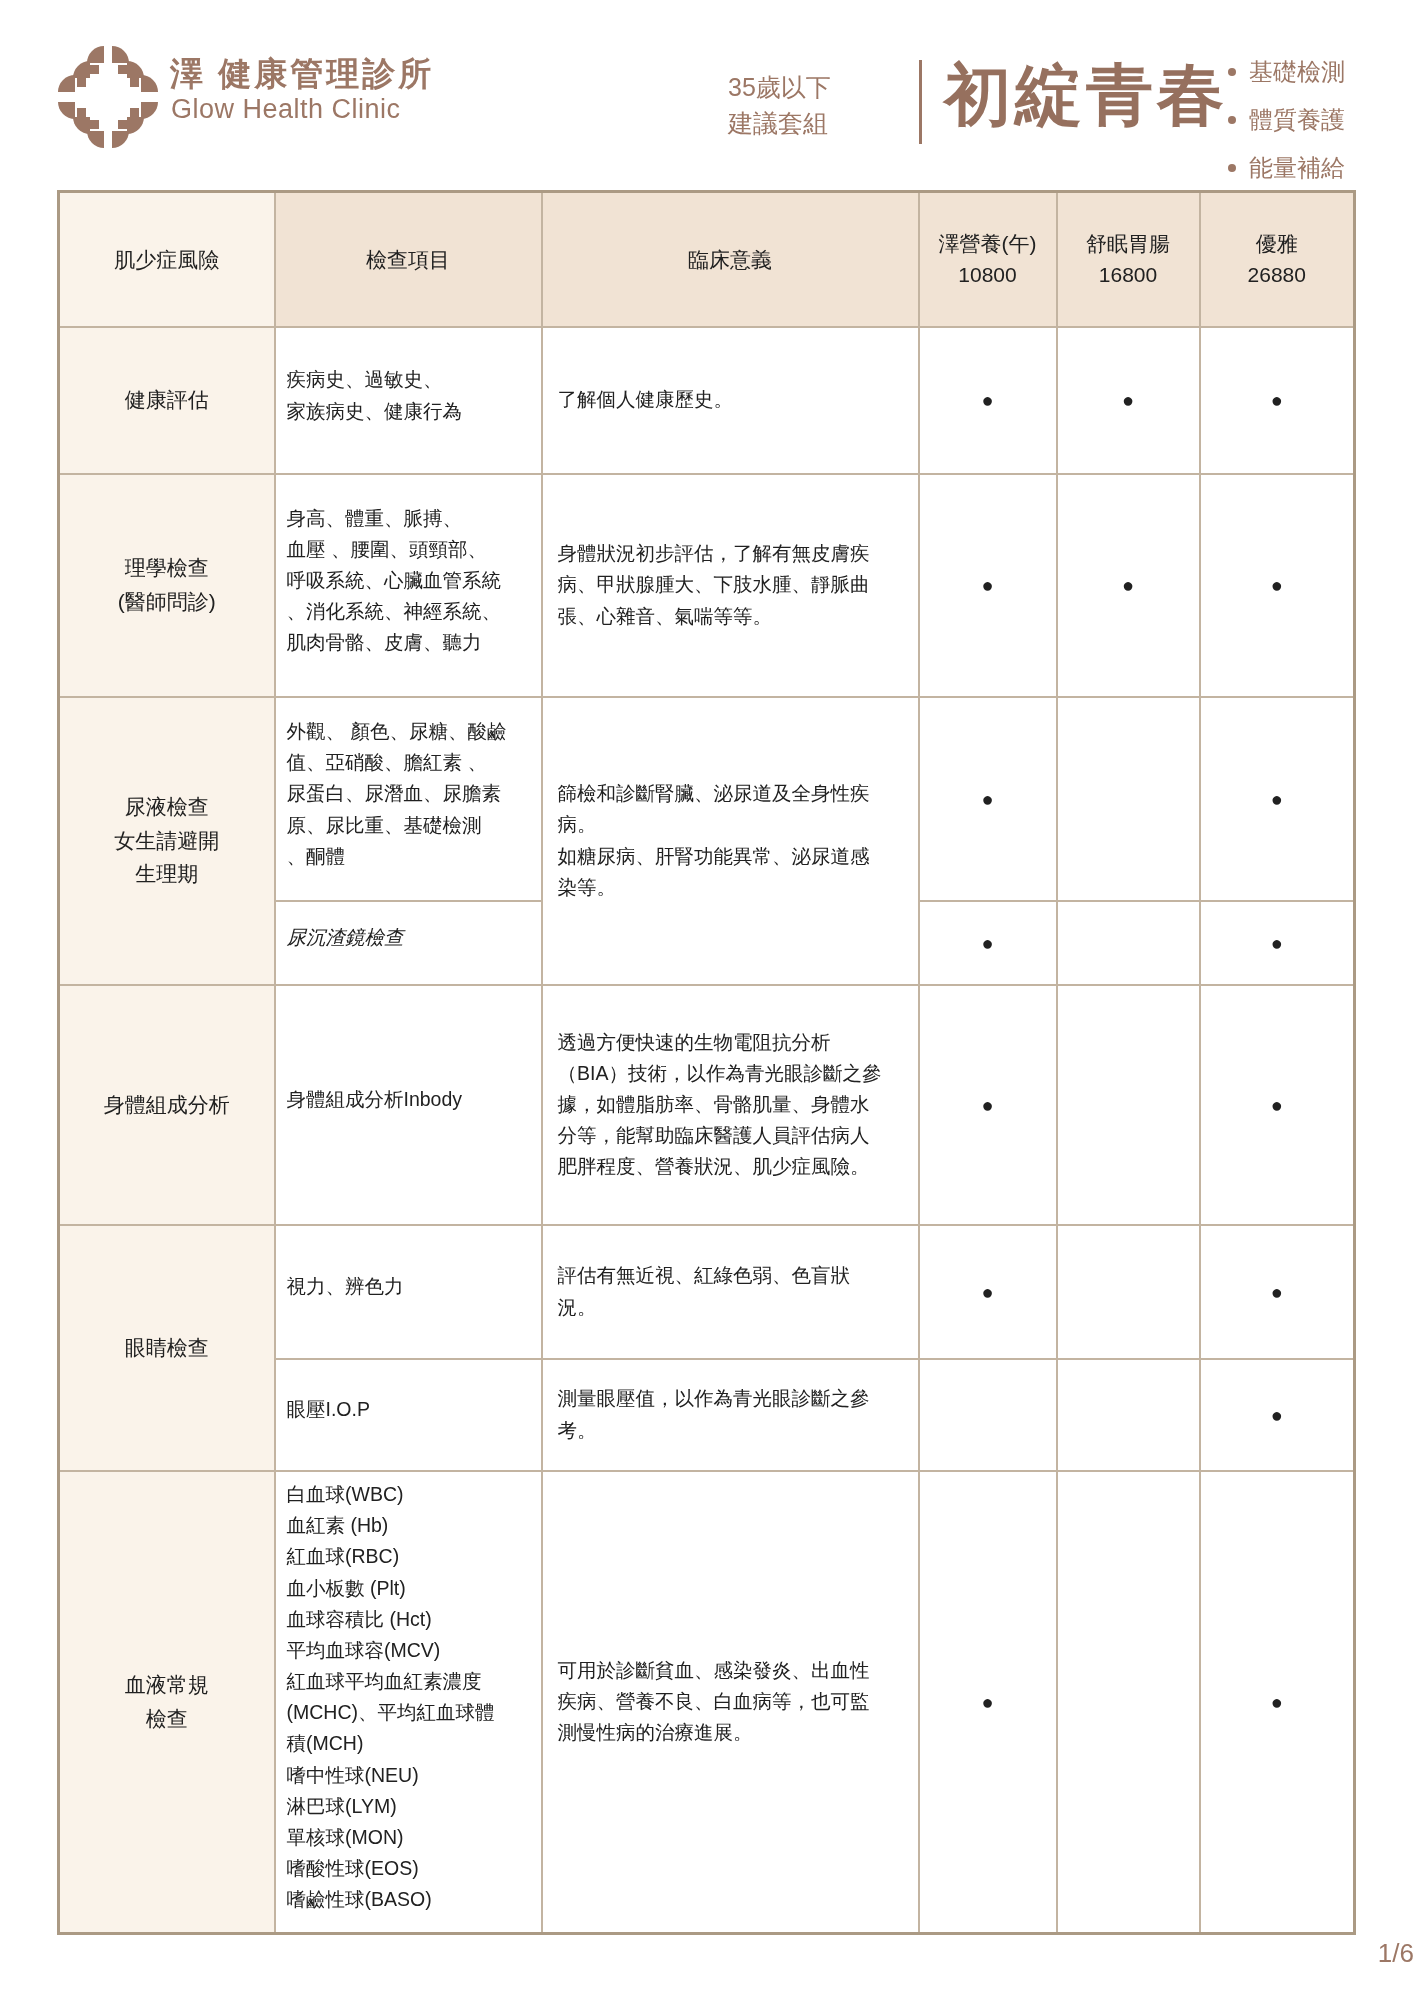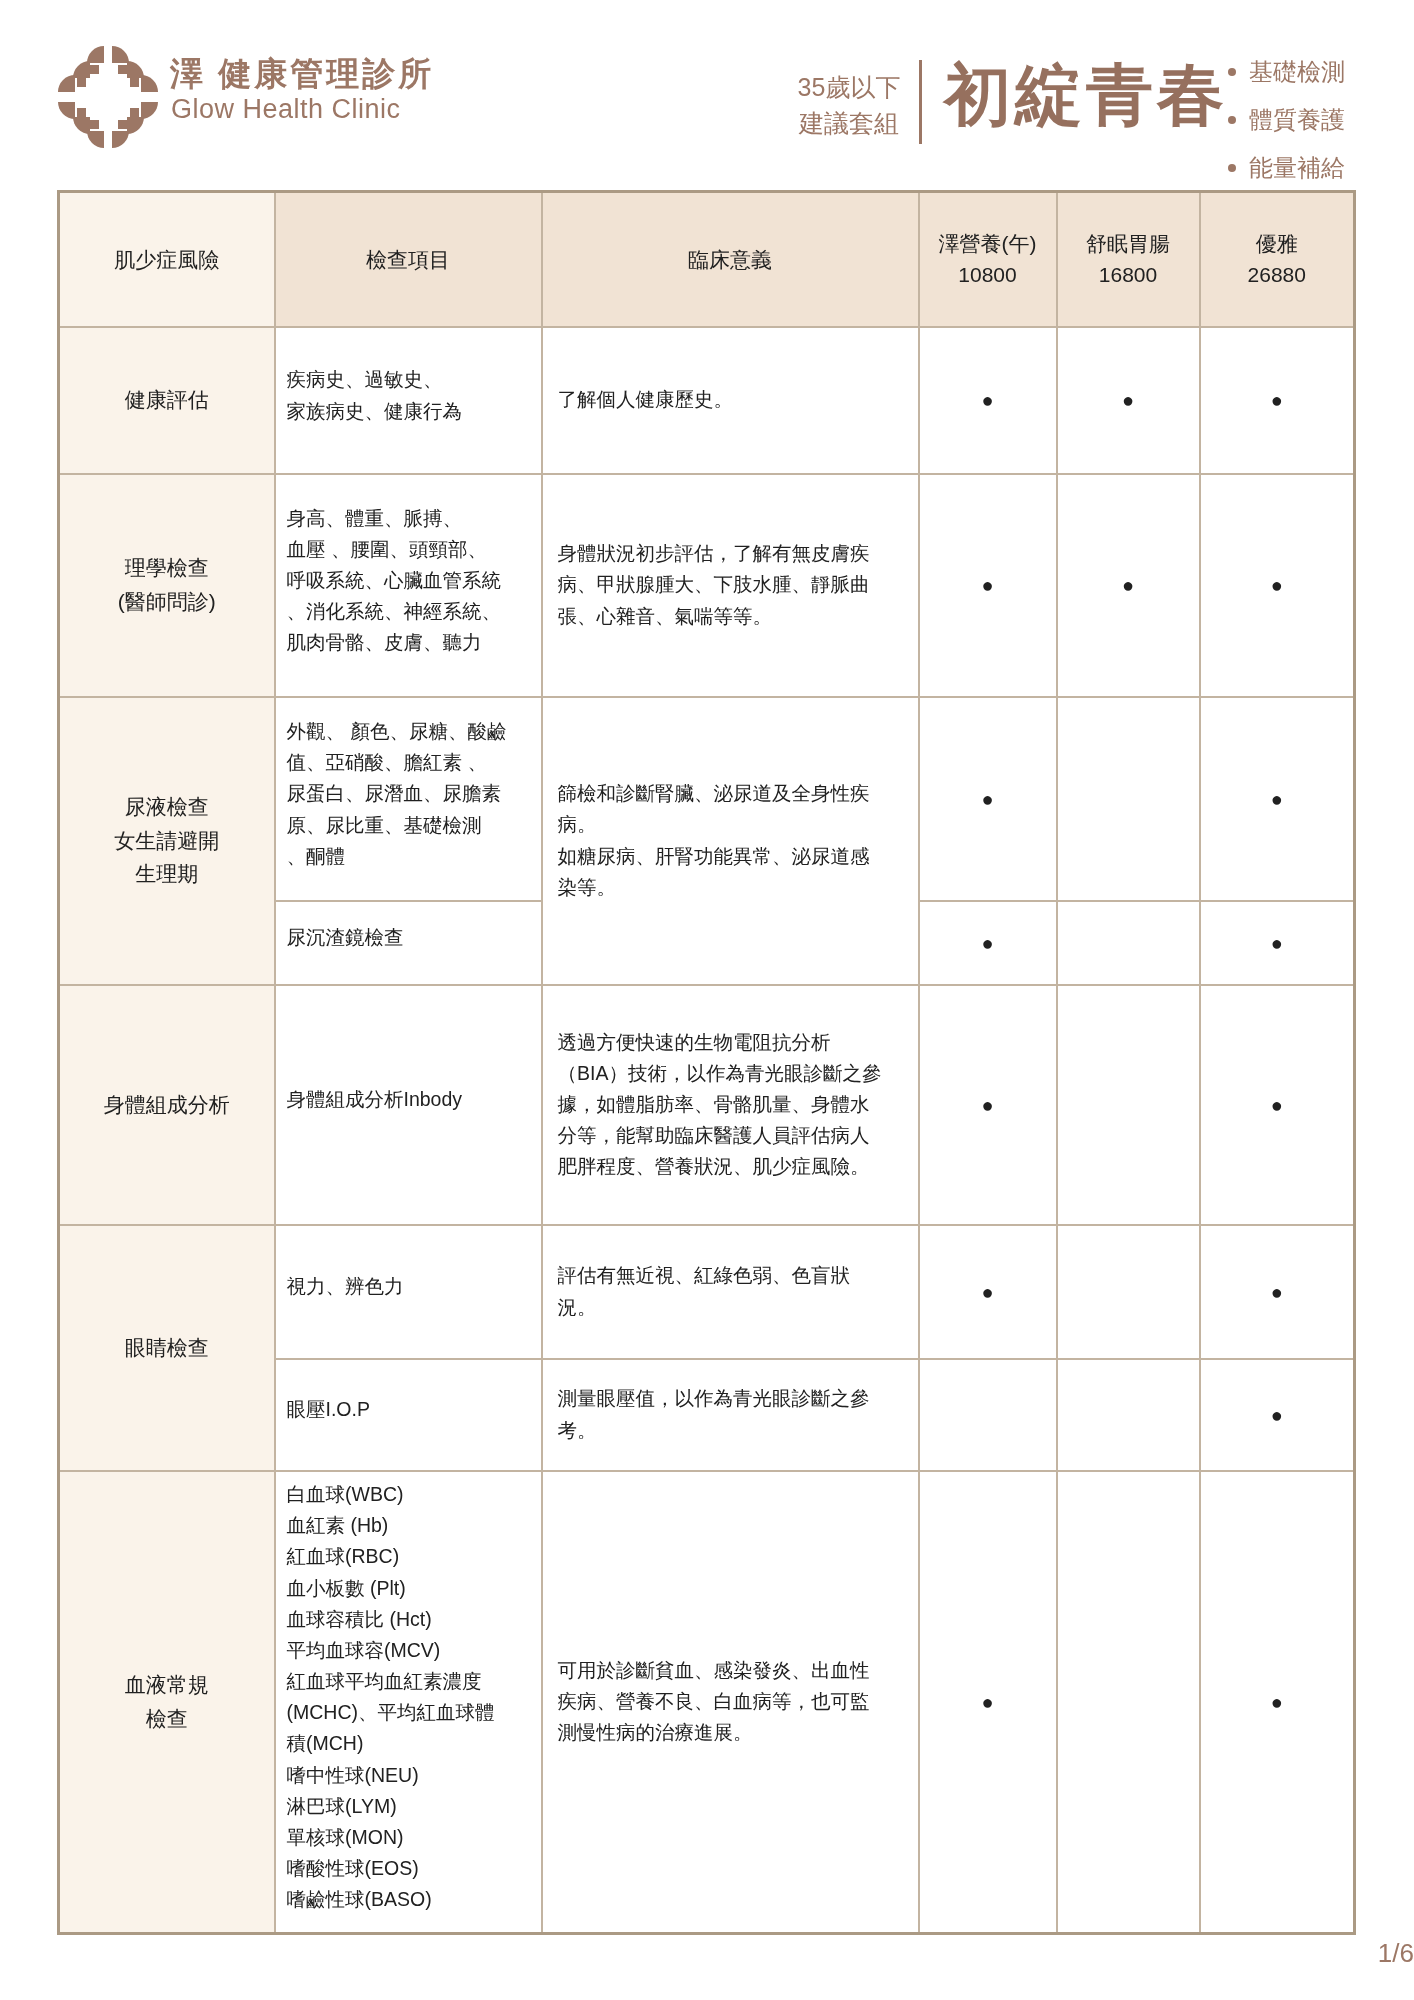--- a/index.html
+++ b/index.html
@@ -35,22 +35,22 @@
   .brand-zh{
     position:absolute;left:170px;top:52px;
     font-size:33px;font-weight:600;letter-spacing:3px;color:var(--brown);
   }
   .brand-en{
     position:absolute;left:171px;top:94px;
     font-size:27px;font-weight:400;letter-spacing:0.5px;color:var(--brown);
   }
 
   .audience{
-    position:absolute;left:784px;top:69px;width:130px;
-    text-align:center;font-size:25px;line-height:36px;color:var(--brown);
+    position:absolute;left:728px;top:69px;width:130px;
+    text-align:left;font-size:25px;line-height:36px;color:var(--brown);
     white-space:pre-line;
   }
   .hdr-divider{
     position:absolute;left:919px;top:60px;width:3px;height:84px;
     background:var(--brown);
   }
   .pkg-title{
     position:absolute;left:944px;top:44px;width:290px;height:102px;
     display:flex;align-items:center;
     font-size:67px;font-weight:bold;letter-spacing:4px;color:var(--brown-dark);
@@ -98,21 +98,21 @@
     padding:10px 10px 10px 15px;
     margin-left:39px;
   }
   .cell-mark{
     text-align:center;font-size:20px;line-height:1;
   }
   tr.h-head{height:135px;}
   tr.h-r1{height:147px;}
   tr.h-r2{height:223px;}
   tr.h-r3a{height:204px;}
-  tr.h-r3b{height:84px;}
+  tr.h-r3b{height:84px;font-style:italic;}
   tr.h-r4{height:240px;}
   tr.h-r5a{height:134px;}
   tr.h-r5b{height:112px;}
   tr.h-r6{height:463px;}
 
   .page-number{
     position:absolute;left:0;top:1938px;width:1414px;
     text-align:right;font-size:26px;color:var(--brown);
   }
 </style>

